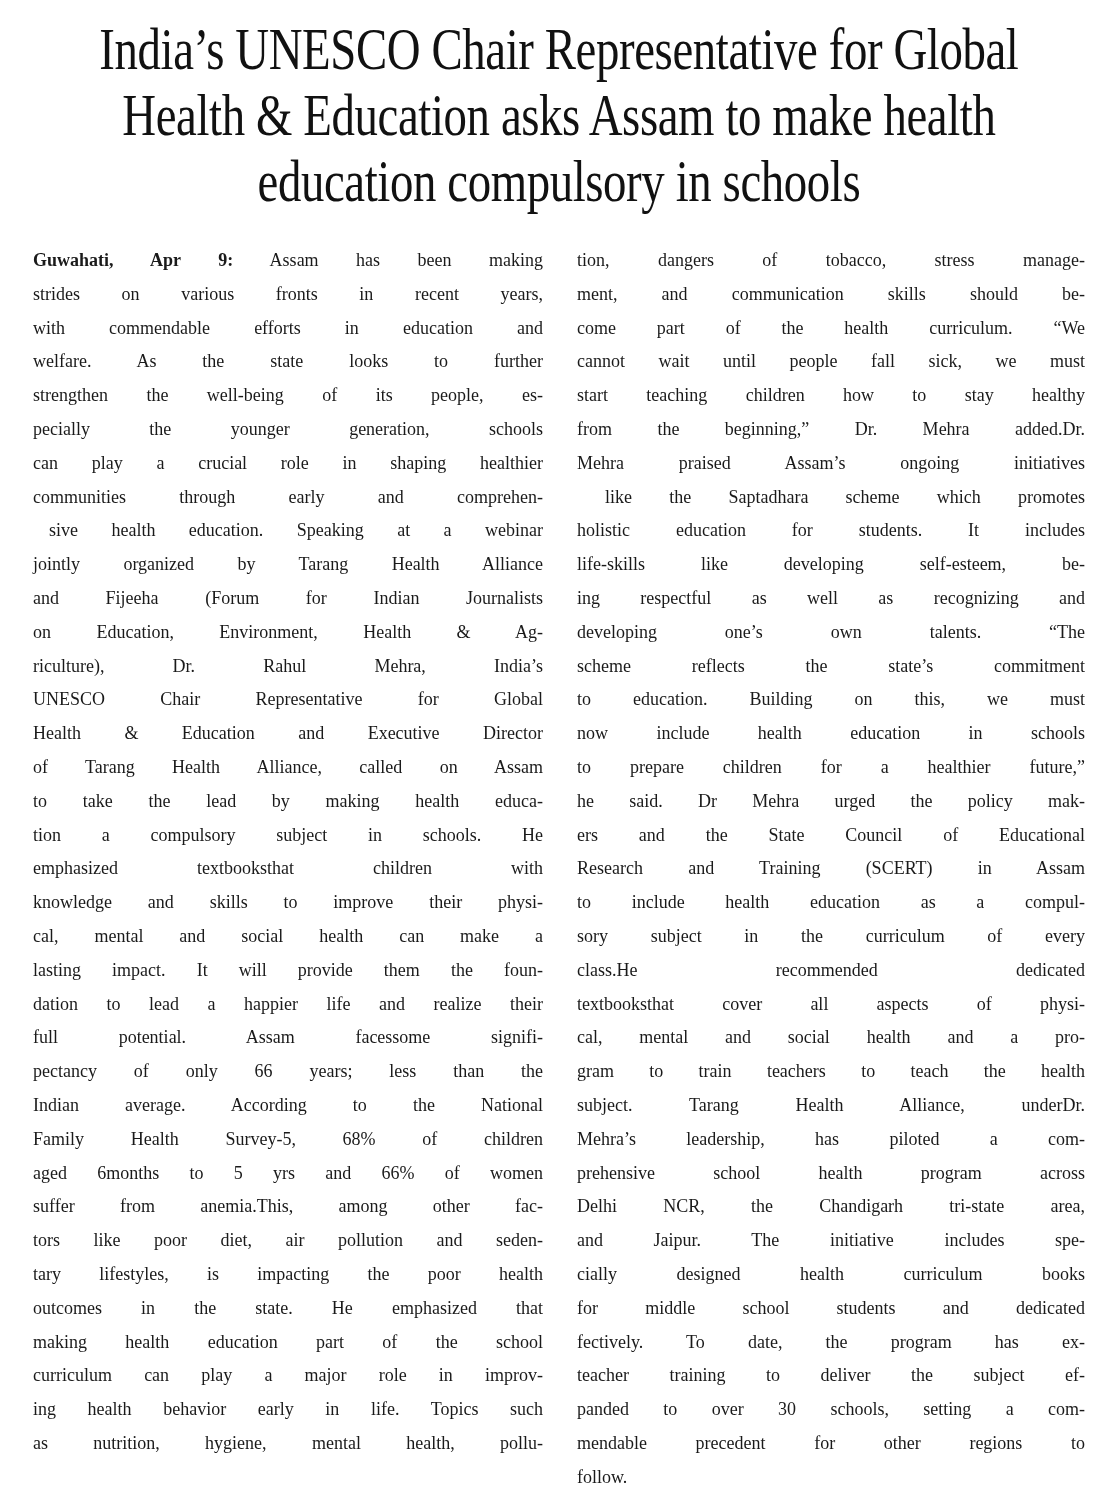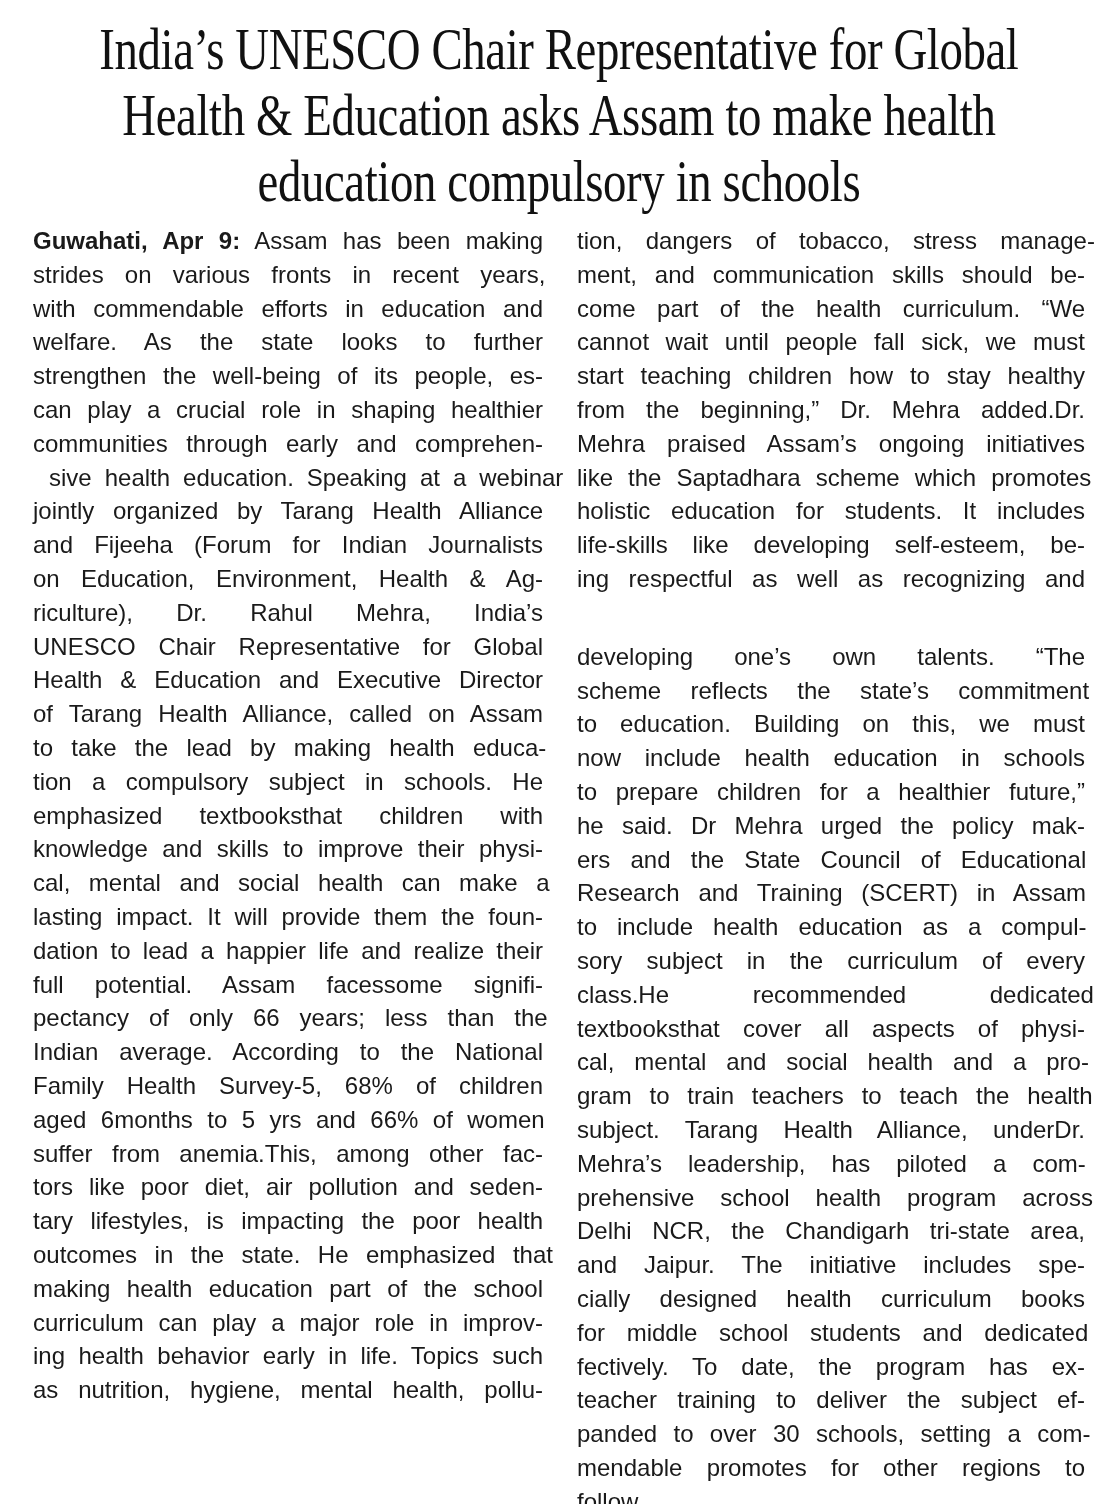--- a/index.html
+++ b/index.html
@@ -8,23 +8,23 @@
     position: absolute; left: 0; top: 16px; width: 1117px;
     text-align: center;
     font-family: "Liberation Sans", sans-serif;
     font-size: 54px; line-height: 66px;
     transform: scaleX(0.78); transform-origin: 50% 0;
     letter-spacing: -0.5px;
     color: #111;
   }
   .headline .hl-line { display: block; width: 1432px; margin-left: -157px; text-align: center; font-family: "Liberation Serif", serif; font-size: 60px; }
   .col {
-    position: absolute; top: 224px; width: 510px;
-    font-family: Liberation Sans, sans-serif;
-    font-size: 24px; line-height: 33.8px;
+    position: absolute; top: 244px; width: 510px;
+    font-family: Liberation Serif, serif;
+    font-size: 18px; line-height: 33.8px;
   }
   .col.left { left: 33px; }
   .col.right { left: 577px; width: 508px; }
   .line {
     display: block; height: 33.8px; white-space: nowrap;
     text-align: justify; text-align-last: justify;
     overflow: visible;
   }
   .line.last { text-align-last: left; }
   .dateline { font-weight: bold; }
@@ -37,20 +37,21 @@
   <span class="hl-line">Health &amp; Education asks Assam to make health</span>
   <span class="hl-line">education compulsory in schools</span>
 </div>
 
 <div class="col left" id="col-left">
   <span class="line" style="display: block; width: auto; word-spacing: 8.33333px;"><span class="dateline">Guwahati, Apr 9:</span><span> Assam has been making</span></span>
 <span class="line" style="display: block; width: auto; word-spacing: 14.5px;">strides on various fronts in recent years,</span>
     <span class="line" style="display: block; width: auto; word-spacing: 10.2px;">with commendable efforts in education and</span>
     <span class="line" style="display: block; width: auto; word-spacing: 20.8333px;">welfare. As the state looks to further</span>
     <span class="line" style="display: block; width: auto; word-spacing: 9.83333px;">strengthen the well-being of its people, es-</span>
+    <span class="line" style="display: block; width: auto; word-spacing: 20.5px;">pecially the younger generation, schools</span>
     <span class="line" style="display: block; width: auto; word-spacing: 8.57143px;">can play a crucial role in shaping healthier</span>
     <span class="line" style="display: block; width: auto; word-spacing: 11.5px;">communities through early and comprehen-</span>
     <span class="line" style="display: block; width: auto; word-spacing: 6.33333px; margin-left: 16px;">sive health education. Speaking at a webinar</span>
     <span class="line" style="display: block; width: auto; word-spacing: 9.2px;">jointly organized by Tarang Health Alliance</span>
     <span class="line" style="display: block; width: auto; word-spacing: 13.8px;">and Fijeeha (Forum for Indian Journalists</span>
     <span class="line" style="display: block; width: auto; word-spacing: 12px;">on Education, Environment, Health &amp; Ag-</span>
     <span class="line" style="display: block; width: auto; word-spacing: 33.5px;">riculture), Dr. Rahul Mehra, India’s</span>
     <span class="line" style="display: block; width: auto; word-spacing: 14.5px;">UNESCO Chair Representative for Global</span>
     <span class="line" style="display: block; width: auto; word-spacing: 9.2px;">Health &amp; Education and Executive Director</span>
     <span class="line" style="display: block; width: auto; word-spacing: 8.16667px;">of Tarang Health Alliance, called on Assam</span>
@@ -77,25 +78,25 @@
   </div>
 
 <div class="col right" id="col-right">
     <span class="line" style="display: block; width: auto; word-spacing: 16.6px;">tion, dangers of tobacco, stress manage-</span>
     <span class="line" style="display: block; width: auto; word-spacing: 10.4px;">ment, and communication skills should be-</span>
     <span class="line" style="display: block; width: auto; word-spacing: 13.5px;">come part of the health curriculum. “We</span>
     <span class="line" style="display: block; width: auto; word-spacing: 8.42857px;">cannot wait until people fall sick, we must</span>
     <span class="line" style="display: block; width: auto; word-spacing: 9.83333px;">start teaching children how to stay healthy</span>
     <span class="line" style="display: block; width: auto; word-spacing: 12.2px;">from the beginning,” Dr. Mehra added.Dr.</span>
     <span class="line" style="display: block; width: auto; word-spacing: 14px;">Mehra praised Assam’s ongoing initiatives</span>
-    <span class="line" style="display: block; width: auto; word-spacing: 8.4px;">like the Saptadhara scheme which promotes</span>
+    <span class="line" style="display: block; width: auto; word-spacing: 8.4px; margin-left: 28px;">like the Saptadhara scheme which promotes</span>
     <span class="line" style="display: block; width: auto; word-spacing: 13px;">holistic education for students. It includes</span>
     <span class="line" style="display: block; width: auto; word-spacing: 15.75px;">life-skills like developing self-esteem, be-</span>
     <span class="line" style="display: block; width: auto; word-spacing: 12.8333px;">ing respectful as well as recognizing and</span>
-    <span class="line" style="display: block; width: auto; word-spacing: 33.25px; margin-top: 44px;">developing one’s own talents. “The</span>
+    <span class="line" style="display: block; width: auto; word-spacing: 33.25px;">developing one’s own talents. “The</span>
     <span class="line" style="display: block; width: auto; word-spacing: 22.75px;">scheme reflects the state’s commitment</span>
     <span class="line" style="display: block; width: auto; word-spacing: 15.1667px;">to education. Building on this, we must</span>
     <span class="line" style="display: block; width: auto; word-spacing: 16.6px;">now include health education in schools</span>
     <span class="line" style="display: block; width: auto; word-spacing: 10.6667px;">to prepare children for a healthier future,”</span>
     <span class="line" style="display: block; width: auto; word-spacing: 11px;">he said. Dr Mehra urged the policy mak-</span>
     <span class="line" style="display: block; width: auto; word-spacing: 13.5px;">ers and the State Council of Educational</span>
     <span class="line" style="display: block; width: auto; word-spacing: 12px;">Research and Training (SCERT) in Assam</span>
     <span class="line" style="display: block; width: auto; word-spacing: 13.3333px;">to include health education as a compul-</span>
     <span class="line" style="display: block; width: auto; word-spacing: 16.1667px;">sory subject in the curriculum of every</span>
     <span class="line" style="display: block; width: auto; word-spacing: 77px;">class.He recommended dedicated</span>
@@ -105,15 +106,15 @@
     <span class="line" style="display: block; width: auto; word-spacing: 17px;">subject. Tarang Health Alliance, underDr.</span>
     <span class="line" style="display: block; width: auto; word-spacing: 19.4px;">Mehra’s leadership, has piloted a com-</span>
     <span class="line" style="display: block; width: auto; word-spacing: 19.25px;">prehensive school health program across</span>
     <span class="line" style="display: block; width: auto; word-spacing: 13.4px;">Delhi NCR, the Chandigarh tri-state area,</span>
     <span class="line" style="display: block; width: auto; word-spacing: 19.8px;">and Jaipur. The initiative includes spe-</span>
     <span class="line" style="display: block; width: auto; word-spacing: 21px;">cially designed health curriculum books</span>
     <span class="line" style="display: block; width: auto; word-spacing: 15px;">for middle school students and dedicated</span>
     <span class="line" style="display: block; width: auto; word-spacing: 16.8333px;">fectively. To date, the program has ex-</span>
     <span class="line" style="display: block; width: auto; word-spacing: 13px;">teacher training to deliver the subject ef-</span>
     <span class="line" style="display: block; width: auto; word-spacing: 9.71429px;">panded to over 30 schools, setting a com-</span>
-    <span class="line" style="display: block; width: auto; word-spacing: 17px;">mendable promotes for other regions to</span>
+    <span class="line" style="display: block; width: auto; word-spacing: 17px;">mendable precedent for other regions to</span>
     <span class="line last">follow.</span>
   </div>
 
 </body></html>

